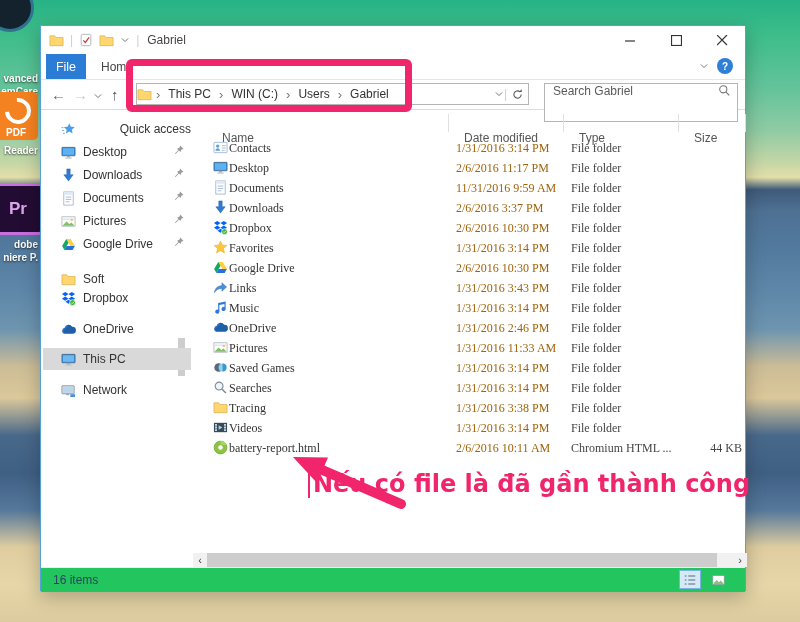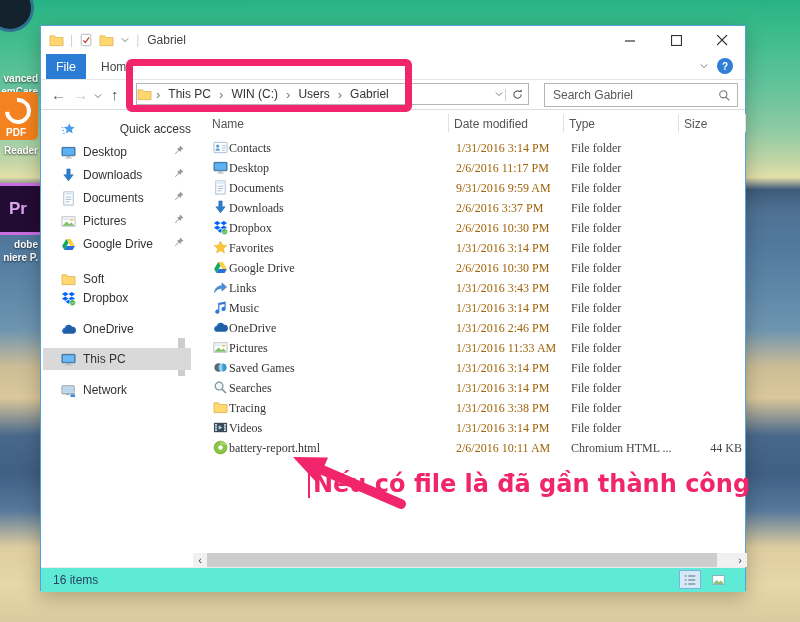--- a/index.html
+++ b/index.html
@@ -47,49 +47,49 @@
     background:#2f7fd6;color:#fff;font-size:10px;font-weight:bold;display:flex;align-items:center;justify-content:center;}
 
   #navbar{left:0;top:53px;width:100%;height:30px;border-bottom:1px solid #dcdcdc;}
   .navglyph{position:absolute;top:0;height:30px;display:flex;align-items:center;font-size:15px;}
   #addrbar{position:absolute;left:95px;top:4px;width:393px;height:22px;border:1px solid #b5b5b5;
     background:#fff;display:flex;align-items:center;box-sizing:border-box;}
   #crumbs{display:flex;align-items:center;padding-left:4px;gap:2px;white-space:nowrap;}
   .crumb{padding:0 6px;color:#333;}
   .crumb-sep{color:#777;font-size:13px;}
   #addr-right{position:absolute;right:0;top:0;height:20px;display:flex;align-items:center;}
-  #searchbox{position:absolute;left:503px;top:4px;width:194px;height:24px;border:1px solid #b5b5b5;
-    background:#fff;display:flex;align-items:center;box-sizing:border-box;}
+  #searchbox{position:absolute;left:503px;top:4px;width:194px;height:39px;border:1px solid #b5b5b5;
+    background:#fff;display:flex;align-items:flex-start;box-sizing:border-box;}
   #searchbox span.ph{color:#5a5a5a;padding-left:8px;flex:1;}
 
   
   .side-item{position:absolute;left:2px;width:148px;height:22px;display:flex;align-items:center;gap:7px;
     padding-left:18px;box-sizing:border-box;}
   .side-item.sel{background:#d9d9d9;}
   .side-item .lbl{flex:1;color:#333;}
   .side-pin{position:absolute;left:130px;top:3px;}
   #side-scroll{left:137px;top:312px;width:7px;height:38px;background:#cdcdcd;}
 
   
   #cols{left:155px;top:86px;width:551px;height:22px;color:#555;}
-  .colcell{position:absolute;top:1px;height:22px;display:flex;align-items:center;}
+  .colcell{position:absolute;top:15px;height:22px;display:flex;align-items:center;margin-left:10px;}
   .colsep{position:absolute;top:2px;width:1px;height:18px;background:#e0e0e0;}
   .frow{position:absolute;left:155px;width:551px;height:20px;font-family:Liberation Serif, serif;}
   .frow .fic{position:absolute;left:17px;top:2px;}
   .frow .fname{position:absolute;left:33px;top:3px;white-space:nowrap;}
   .frow .fdate{position:absolute;left:260px;top:3px;color:#a16207;white-space:nowrap;}
   .frow .ftype{position:absolute;left:375px;top:3px;color:#444;white-space:nowrap;}
   .frow .fsize{position:absolute;left:460px;top:3px;width:86px;text-align:right;color:#444;}
 
   
   #hscroll{left:152px;top:527px;width:554px;height:14px;background:#f1f1f1;}
   #hthumb{position:absolute;left:14px;top:0;width:510px;height:14px;background:#cdcdcd;}
   .harrow{position:absolute;top:0;width:14px;height:14px;display:flex;align-items:center;justify-content:center;
     font-size:11px;color:#444;background:#f1f1f1;}
-  #statusbar{left:0;top:541px;width:100%;height:24px;border-top:1px solid #ededed;background:#5eead4;}
+  #statusbar{left:0;top:541px;width:100%;height:24px;border-top:1px solid #ededed;background:#22c55e;}
   #item-count{position:absolute;left:12px;top:5px;color:#26465f;}
   .viewbtn{position:absolute;top:2px;width:22px;height:19px;display:flex;align-items:center;justify-content:center;
     border:1px solid transparent;box-sizing:border-box;}
   .viewbtn.sel{background:#d6e9f7;border-color:#7ab2e0;}
 
   
   #hl-box{left:126px;top:59px;width:286px;height:53px;border:7px solid var(--hl);
     border-radius:6px;z-index:50;box-sizing:border-box;}
   #overlay-svg{left:0;top:0;z-index:60;pointer-events:none;}
   #annotation{left:308px;top:470px;z-index:60;color:var(--hl);font-weight:bold;font-size:24px;
@@ -271,21 +271,21 @@
       </div>
       <div class="frow" style="top: 152px;">
         <span class="ic fic">
           <svg width="15" height="15" viewBox="0 0 16 16">
             <rect x="3" y="1" width="10" height="14" fill="#fff" stroke="#8fa8c8" stroke-width=".8"></rect>
             <rect x="3" y="1" width="10" height="3" fill="#dfe9f5"></rect>
             <path d="M5 6.5h6M5 9h6M5 11.5h4" stroke="#9ab2cf" stroke-width=".9"></path>
           </svg>
         </span>
         <span class="fname">Documents</span>
-        <span class="fdate">9/31/2016 9:59 AM</span>
+        <span class="fdate">11/31/2016 9:59 AM</span>
         <span class="ftype">File folder</span>
         <span class="fsize"></span>
       </div>
       <div class="frow" style="top: 172px;">
         <span class="ic fic">
           <svg width="15" height="15" viewBox="0 0 16 16">
             <path d="M6.2 1h3.6v6.2H13L8 13.8 3 7.2h3.2z" fill="#2e7dd2" stroke="#1f5fa8" stroke-width=".5"></path>
           </svg>
         </span>
         <span class="fname">Downloads</span>

